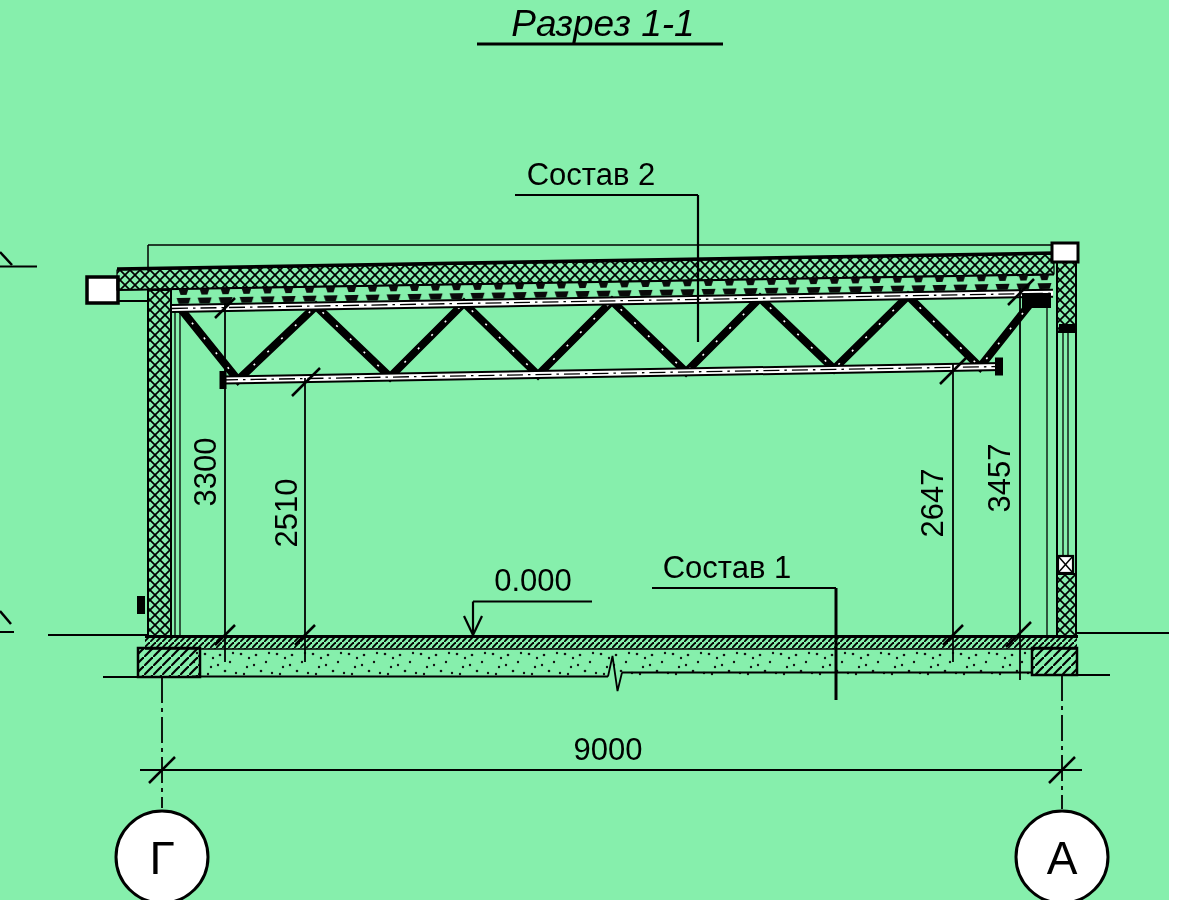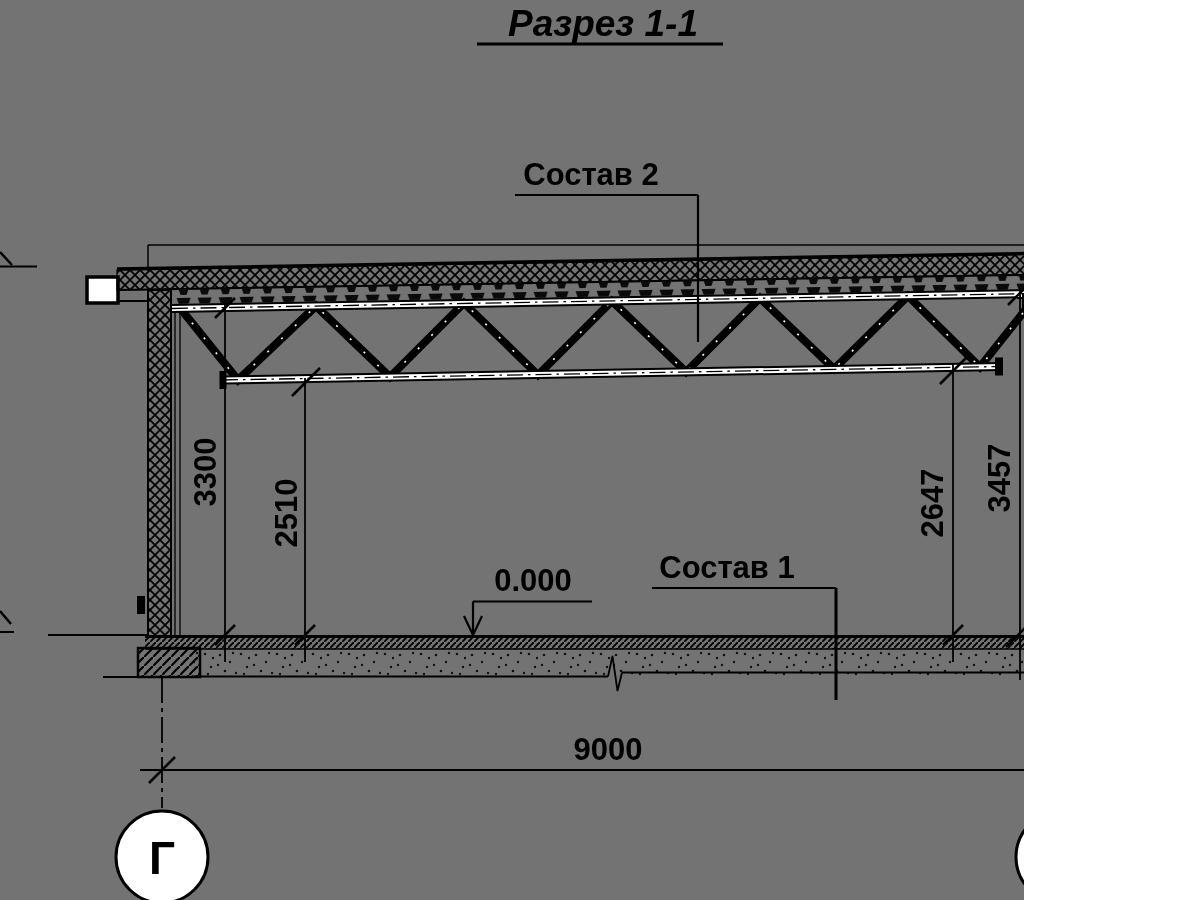--- a/index.html
+++ b/index.html
@@ -1,22 +1,21 @@
 <!DOCTYPE html>
 <html><head>
 <meta charset="utf-8">
 <style>
   html,body{margin:0;padding:0;background:#ffffff;}
   .canvas{
     position:relative;
-    width:1024px;height:900px;
-    background:#737373;
+    width:1169px;height:900px;
+    background:#86efac;
     font-family:"Liberation Sans", sans-serif;
     overflow:hidden;
-    font-weight:bold;
   }
   svg text{fill:#000;}
   .dwg-title{font-size:37px;font-style:italic;}
   .lbl{font-size:31px;}
   .dim{font-size:31px;}
   .axis-letter{font-size:46px;}
 </style>
 </head>
 <body>
 

